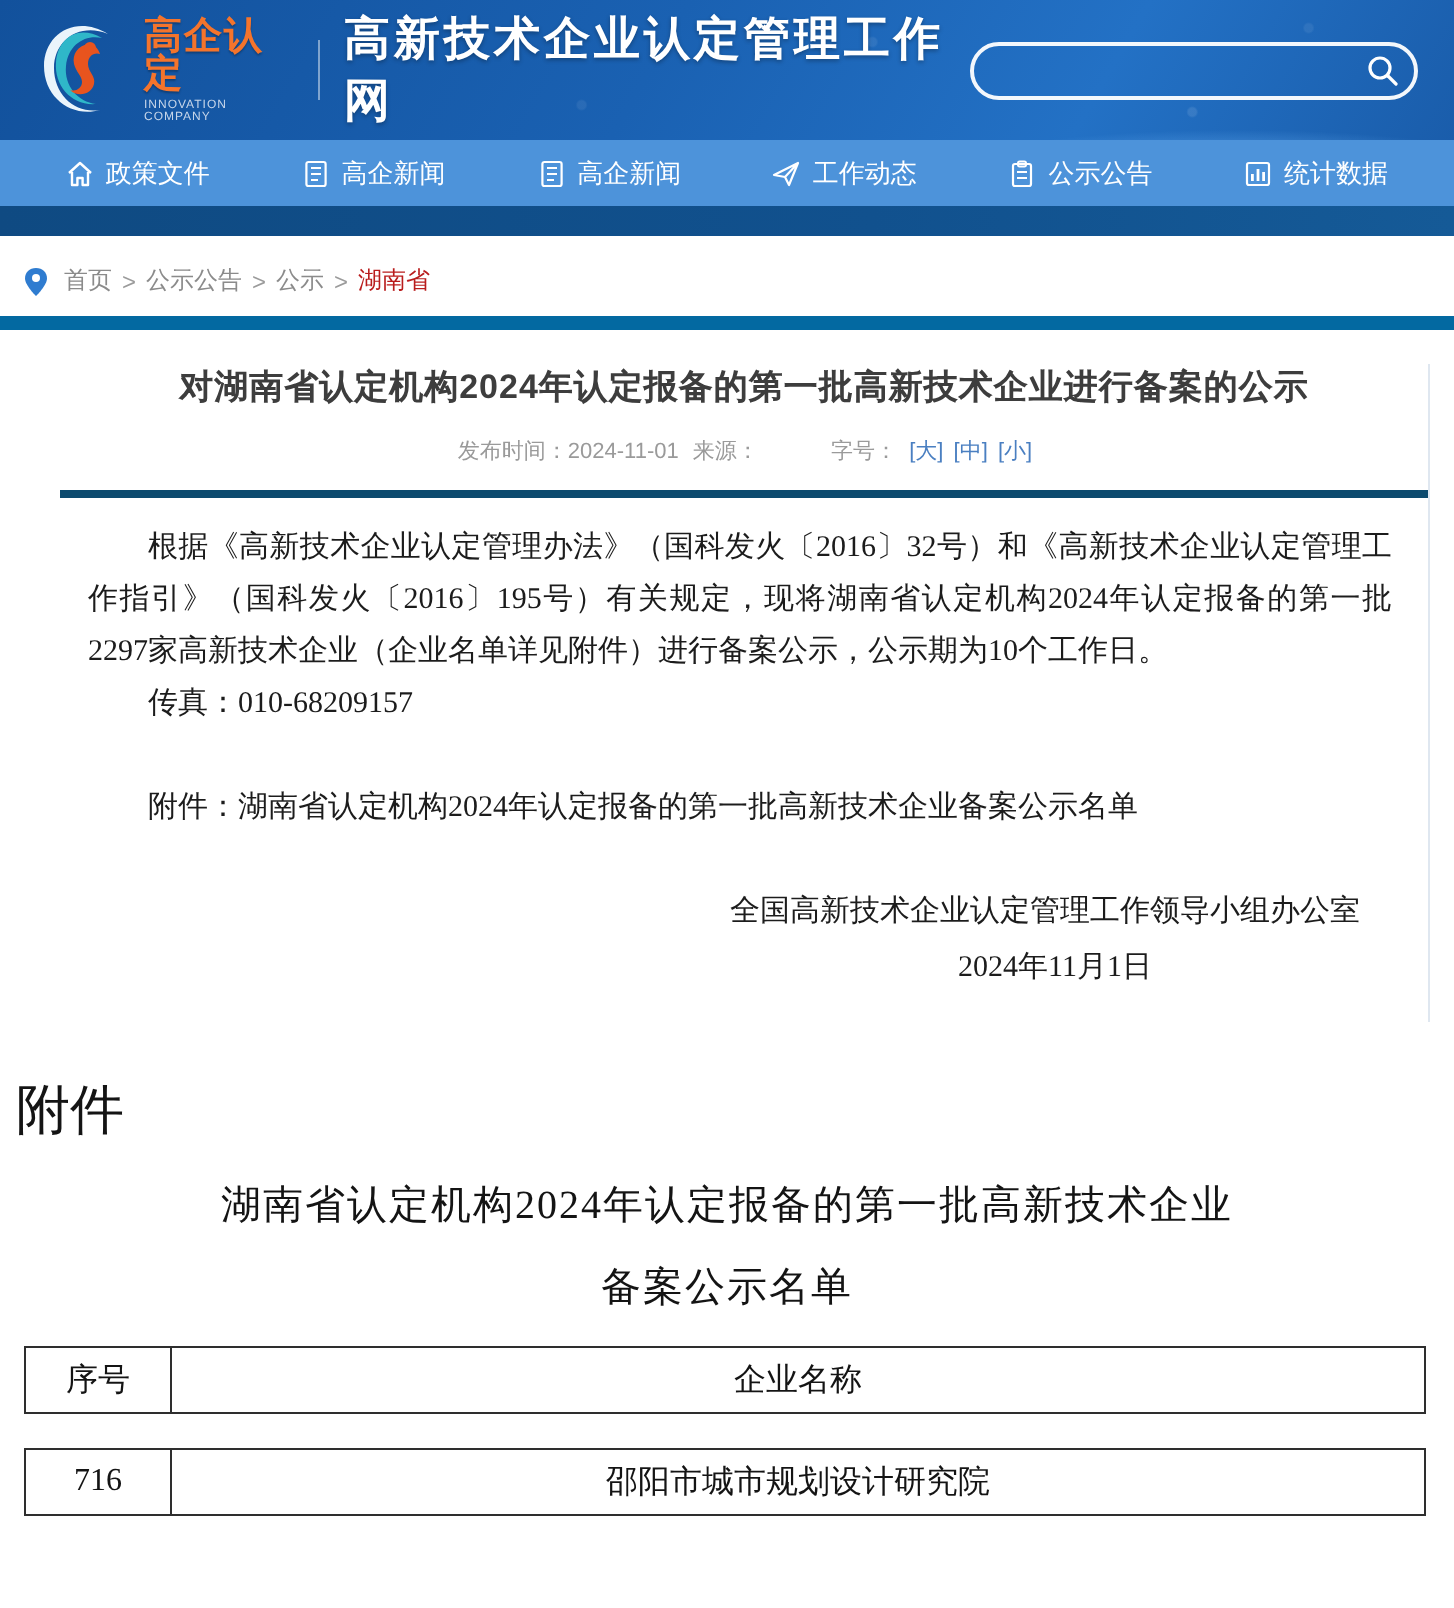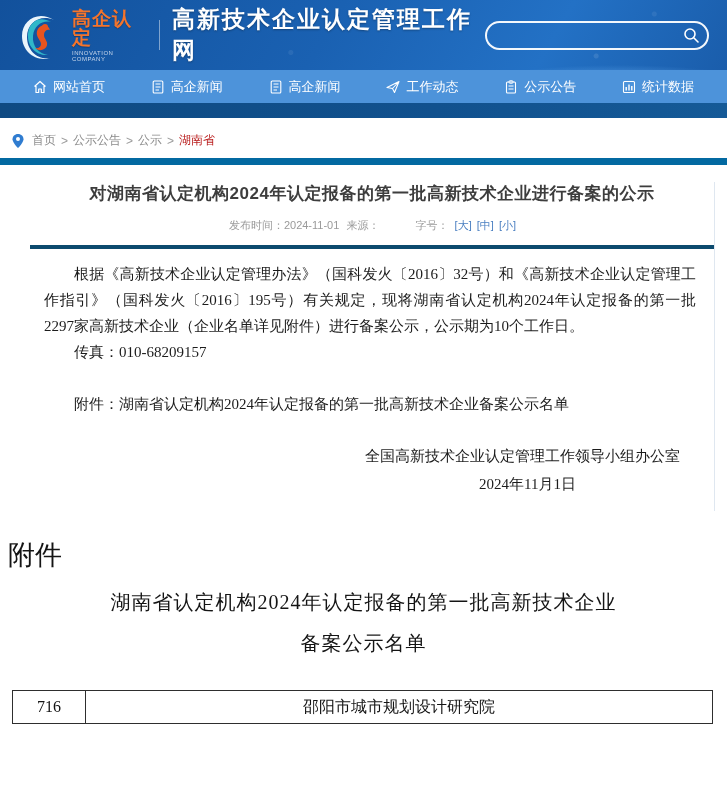--- a/index.html
+++ b/index.html
@@ -15,21 +15,21 @@
   .site-header::before{ 
     content:""; position:absolute; inset:0;
     background:
       radial-gradient(circle at 82% 80%, rgba(255,255,255,0.10) 0 2px, transparent 3px),
       radial-gradient(circle at 60% 30%, rgba(255,255,255,0.08) 0 2px, transparent 3px),
       radial-gradient(circle at 40% 75%, rgba(255,255,255,0.07) 0 2px, transparent 3px),
       radial-gradient(circle at 90% 20%, rgba(255,255,255,0.07) 0 2px, transparent 3px),
       radial-gradient(ellipse at 85% 120%, rgba(120,190,255,0.25) 0 90px, transparent 140px);
     pointer-events:none;
   }
-  .logo-wrap{ display:flex; align-items:flex-end; position:relative; z-index:1; }
+  .logo-wrap{ display:flex; align-items:flex-start; position:relative; z-index:1; }
   .logo-mark{ width:46px; height:50px; margin-right:8px; flex:0 0 auto; }
   .logo-texts{ display:flex; flex-direction:column; line-height:1; }
   .logo-cn{ font-size:19px; font-weight:bold; letter-spacing:1px;
             color:#f4742c; text-shadow:0 1px 1px rgba(0,0,0,0.25); }
   .logo-en{ font-size:6px; color:#c7d6ea; letter-spacing:0.5px; margin-top:3px; }
   .logo-divider{ width:1px; height:30px; background:rgba(255,255,255,0.45); margin:0 12px; }
   .site-title{ color:#fff; font-size:23px; font-weight:bold; letter-spacing:2px;
                text-shadow:0 1px 2px rgba(0,0,0,0.3); position:relative; z-index:1; }
   .search-box{ margin-left:auto; position:relative; z-index:1;
     width:232px; height:29px; border:2px solid rgba(255,255,255,0.95);
@@ -114,21 +114,21 @@
   </div>
 </header>
 
 <nav class="main-nav" id="main-nav">
     <div class="nav-item">
       <span class="nav-icon">
         <svg viewBox="0 0 14 14">
           <path d="M1.5 6.5 L7 1.5 L12.5 6.5 M3 6 V12.5 H5.7 V9 H8.3 V12.5 H11 V6" fill="none" stroke="#fff" stroke-width="1.2" stroke-linejoin="round"></path>
         </svg>
       </span>
-      <span>网站首页</span>
+      <span>政策文件</span>
     </div>
     <div class="nav-item">
       <span class="nav-icon">
         <svg viewBox="0 0 14 14">
           <rect x="2.2" y="1" width="9.6" height="12" rx="1" fill="none" stroke="#fff" stroke-width="1.1"></rect>
           <line x1="4.5" y1="4" x2="9.5" y2="4" stroke="#fff" stroke-width="1"></line>
           <line x1="4.5" y1="7" x2="9.5" y2="7" stroke="#fff" stroke-width="1"></line>
           <line x1="4.5" y1="10" x2="8" y2="10" stroke="#fff" stroke-width="1"></line>
         </svg>
       </span>
@@ -211,20 +211,28 @@
     </div>
   </div>
 </section>
 
 <section class="attachment">
   <div class="att-heading">附件</div>
   <div class="att-title1">湖南省认定机构2024年认定报备的第一批高新技术企业</div>
   <div class="att-title2">备案公示名单</div>
 
   <div class="att-table">
+    <table class="tbl">
+      <tbody>
+          <tr id="tbl-head-row">
+            <td class="col-no">序号</td>
+            <td>企业名称</td>
+          </tr>
+        </tbody>
+    </table>
     <div class="tbl-gap"></div>
     <table class="tbl tbl-body">
       <tbody id="tbl-body-rows">
           <tr>
             <td class="col-no">716</td>
             <td>邵阳市城市规划设计研究院</td>
           </tr>
         </tbody>
     </table>
   </div>

